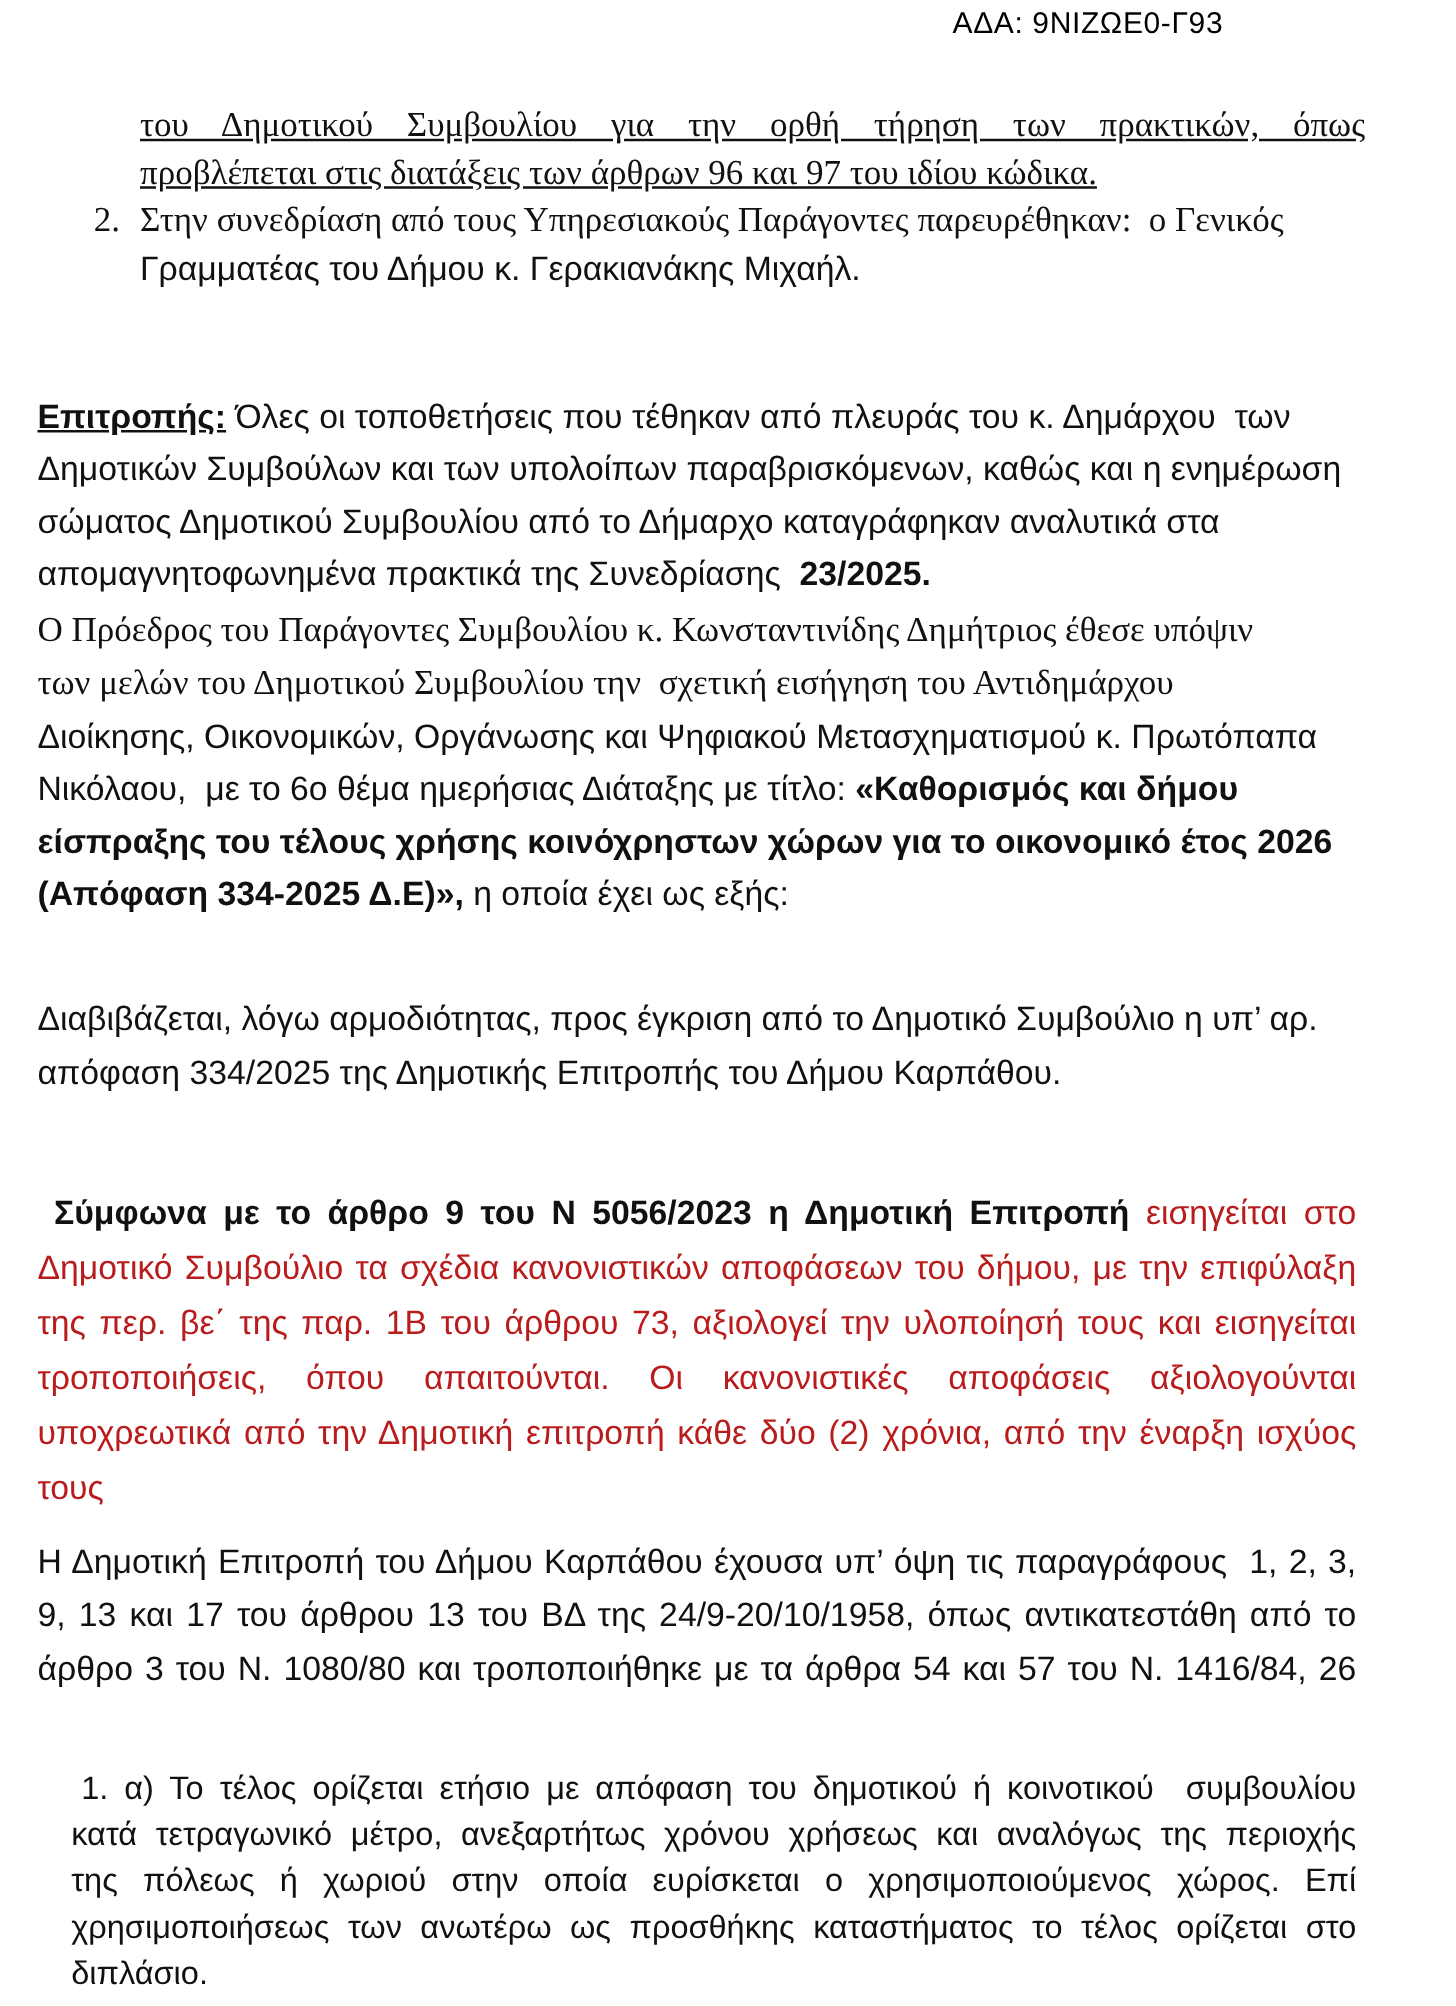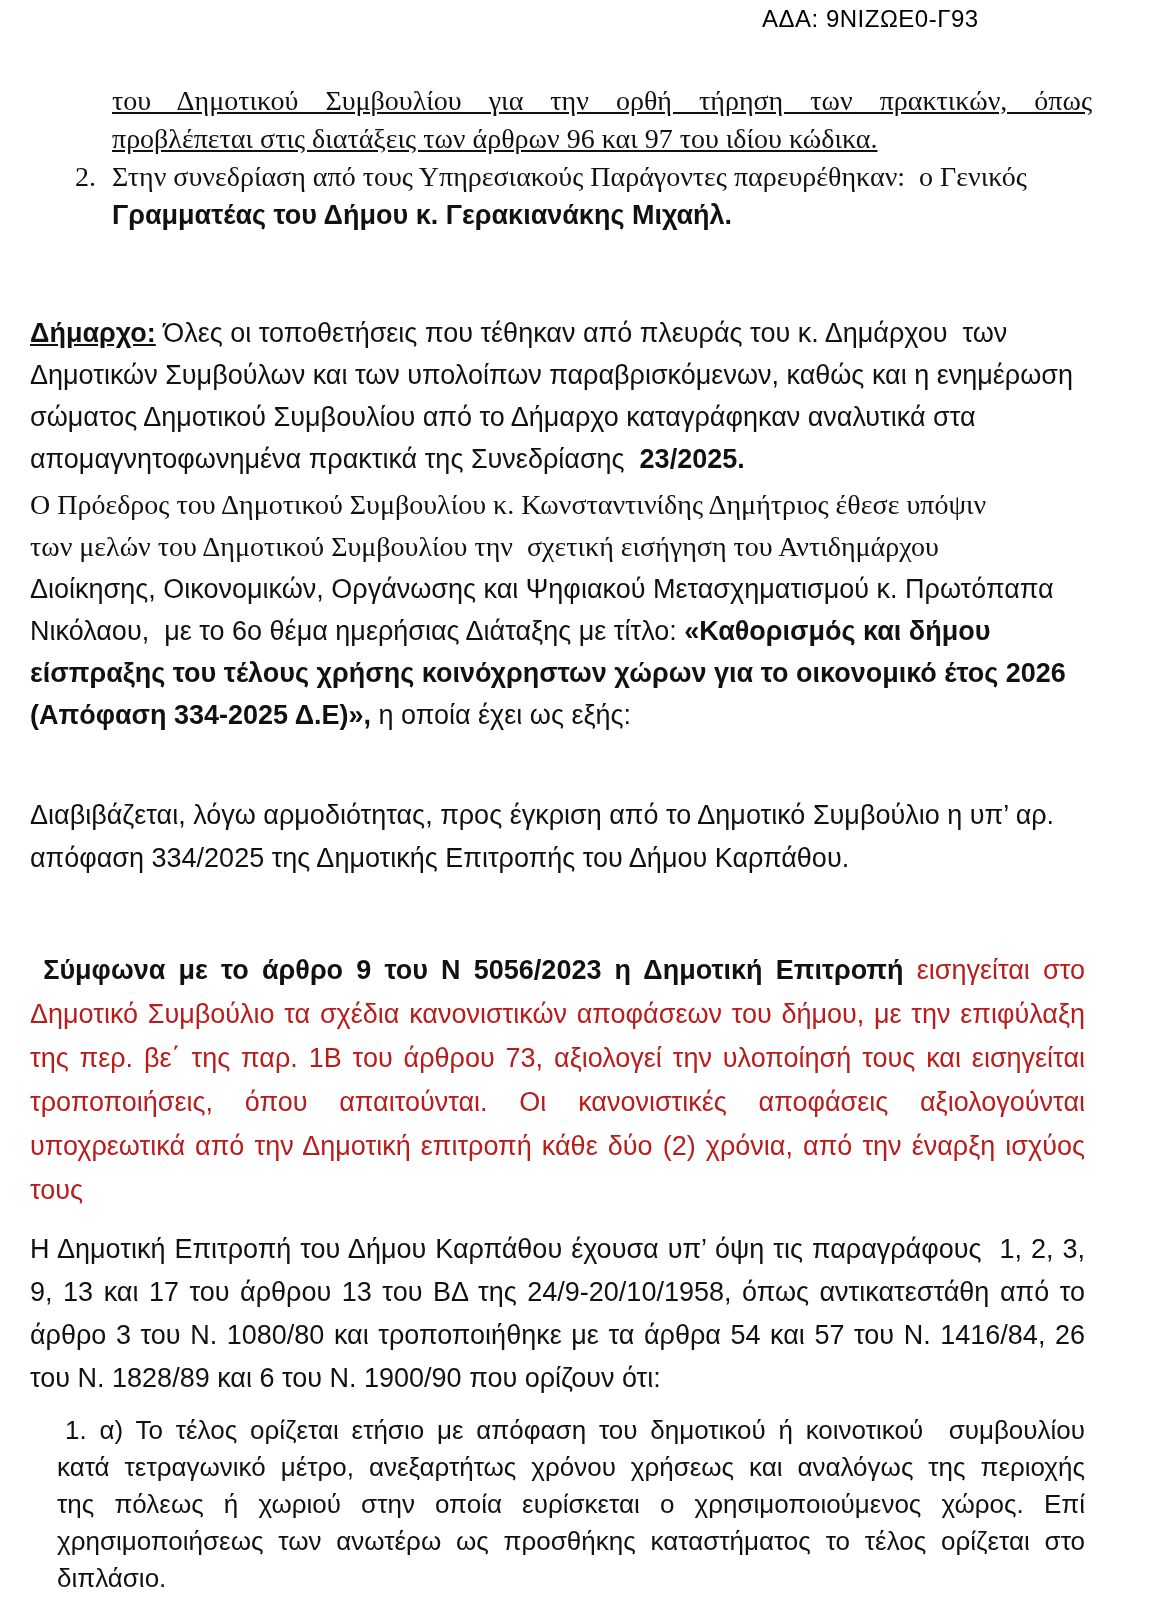--- a/index.html
+++ b/index.html
@@ -37,30 +37,30 @@
 <div class="page">
   <div class="ada">ΑΔΑ: 9ΝΙΖΩΕ0-Γ93</div>
 
 <div class="block serif" style="top: 82px; left: 112px; width: 980px; font-size: 28px; line-height: 38px; text-decoration: underline;">
       <div class="line j"><span>του Δημοτικού Συμβουλίου για την ορθή τήρηση των πρακτικών, όπως</span></div>
       <div class="line lastline"><span>προβλέπεται στις διατάξεις των άρθρων 96 και 97 του ιδίου κώδικα.</span></div>
     </div>
     <div class="block serif" style="top: 158px; left: 112px; width: 980px; font-size: 28px; line-height: 38px;">
       <span class="marker" style="left: -37px;">2.</span>
       <div class="line lastline"><span>Στην συνεδρίαση από τους Υπηρεσιακούς Παράγοντες παρευρέθηκαν:&nbsp; ο Γενικός</span></div>
-      <div class="line lastline sans" style="font-size: 27px; font-weight: bold;"><span>Γραμματέας του Δήμου κ. Γερακιανάκης Μιχαήλ.</span></div>
+      <div class="line lastline sans" style="font-size: 27px;"><span>Γραμματέας του Δήμου κ. Γερακιανάκης Μιχαήλ.</span></div>
     </div>
     <div class="block sans" style="top: 312px; left: 30px; width: 1062px; font-size: 27px; line-height: 42px;">
-      <div class="line lastline"><span class="b u">Δήμαρχο:</span><span> Όλες οι τοποθετήσεις που τέθηκαν από πλευράς του κ. Δημάρχου&nbsp; των</span></div>
+      <div class="line lastline"><span class="b u">Επιτροπής:</span><span> Όλες οι τοποθετήσεις που τέθηκαν από πλευράς του κ. Δημάρχου&nbsp; των</span></div>
       <div class="line lastline"><span>Δημοτικών Συμβούλων και των υπολοίπων παραβρισκόμενων, καθώς και η ενημέρωση</span></div>
       <div class="line lastline"><span>σώματος Δημοτικού Συμβουλίου από το Δήμαρχο καταγράφηκαν αναλυτικά στα</span></div>
       <div class="line lastline"><span>απομαγνητοφωνημένα πρακτικά της Συνεδρίασης&nbsp; </span><span class="b">23/2025.</span></div>
     </div>
     <div class="block sans" style="top: 484px; left: 30px; width: 1062px; font-size: 27px; line-height: 42px;">
-      <div class="line lastline serif" style="font-size: 28px;"><span>Ο Πρόεδρος του Δημοτικού Συμβουλίου κ. Κωνσταντινίδης Δημήτριος έθεσε υπόψιν</span></div>
+      <div class="line lastline serif" style="font-size: 28px;"><span>Ο Πρόεδρος του Παράγοντες Συμβουλίου κ. Κωνσταντινίδης Δημήτριος έθεσε υπόψιν</span></div>
       <div class="line lastline serif" style="font-size: 28px;"><span>των μελών του Δημοτικού Συμβουλίου την&nbsp; σχετική εισήγηση του Αντιδημάρχου</span></div>
       <div class="line lastline"><span>Διοίκησης, Οικονομικών, Οργάνωσης και Ψηφιακού Μετασχηματισμού κ. Πρωτόπαπα</span></div>
       <div class="line lastline"><span>Νικόλαου,&nbsp; με το 6ο θέμα ημερήσιας Διάταξης με τίτλο: </span><span class="b">«Καθορισμός και δήμου</span></div>
       <div class="line lastline"><span class="b">είσπραξης του τέλους χρήσης κοινόχρηστων χώρων για το οικονομικό έτος 2026</span></div>
       <div class="line lastline"><span class="b">(Απόφαση 334-2025 Δ.Ε)»,</span><span> η οποία έχει ως εξής:</span></div>
     </div>
     <div class="block sans" style="top: 794px; left: 30px; width: 1062px; font-size: 27px; line-height: 43px;">
       <div class="line lastline"><span>Διαβιβάζεται, λόγω αρμοδιότητας, προς έγκριση από το Δημοτικό Συμβούλιο η υπ’ αρ.</span></div>
       <div class="line lastline"><span>απόφαση 334/2025 της Δημοτικής Επιτροπής του Δήμου Καρπάθου.</span></div>
     </div>
@@ -69,21 +69,20 @@
       <div class="line j"><span class="gray">Δημοτικό Συμβούλιο τα σχέδια κανονιστικών αποφάσεων του δήμου, με την επιφύλαξη</span></div>
       <div class="line j"><span class="gray">της περ. βε΄ της παρ. 1Β του άρθρου 73, αξιολογεί την υλοποίησή τους και εισηγείται</span></div>
       <div class="line j"><span class="gray">τροποποιήσεις, όπου απαιτούνται. Οι κανονιστικές αποφάσεις αξιολογούνται</span></div>
       <div class="line j"><span class="gray">υποχρεωτικά από την Δημοτική επιτροπή κάθε δύο (2) χρόνια, από την έναρξη ισχύος</span></div>
       <div class="line lastline"><span class="gray">τους</span></div>
     </div>
     <div class="block sans" style="top: 1228px; left: 30px; width: 1055px; font-size: 27px; line-height: 43px;">
       <div class="line j"><span>Η Δημοτική Επιτροπή του Δήμου Καρπάθου έχουσα υπ’ όψη τις παραγράφους&nbsp; 1, 2, 3,</span></div>
       <div class="line j"><span>9, 13 και 17 του άρθρου 13 του ΒΔ της 24/9-20/10/1958, όπως αντικατεστάθη από το</span></div>
       <div class="line j"><span>άρθρο 3 του Ν. 1080/80 και τροποποιήθηκε με τα άρθρα 54 και 57 του Ν. 1416/84, 26</span></div>
-      <div class="line lastline"><span>του Ν. 1828/89 και 6 του Ν. 1900/90 που ορίζουν ότι:</span></div>
     </div>
     <div class="block sans" style="top: 1412px; left: 57px; width: 1028px; font-size: 26px; line-height: 37px;">
       <div class="line j" style="text-indent: 8px;"><span>1.&nbsp;α) Το τέλος ορίζεται ετήσιο με απόφαση του δημοτικού ή κοινοτικού&nbsp; συμβουλίου</span></div>
       <div class="line j"><span>κατά τετραγωνικό μέτρο, ανεξαρτήτως χρόνου χρήσεως και αναλόγως της περιοχής</span></div>
       <div class="line j"><span>της πόλεως ή χωριού στην οποία ευρίσκεται ο χρησιμοποιούμενος χώρος. Επί</span></div>
       <div class="line j"><span>χρησιμοποιήσεως των ανωτέρω ως προσθήκης καταστήματος το τέλος ορίζεται στο</span></div>
       <div class="line lastline"><span>διπλάσιο.</span></div>
     </div>
   </div>
 

